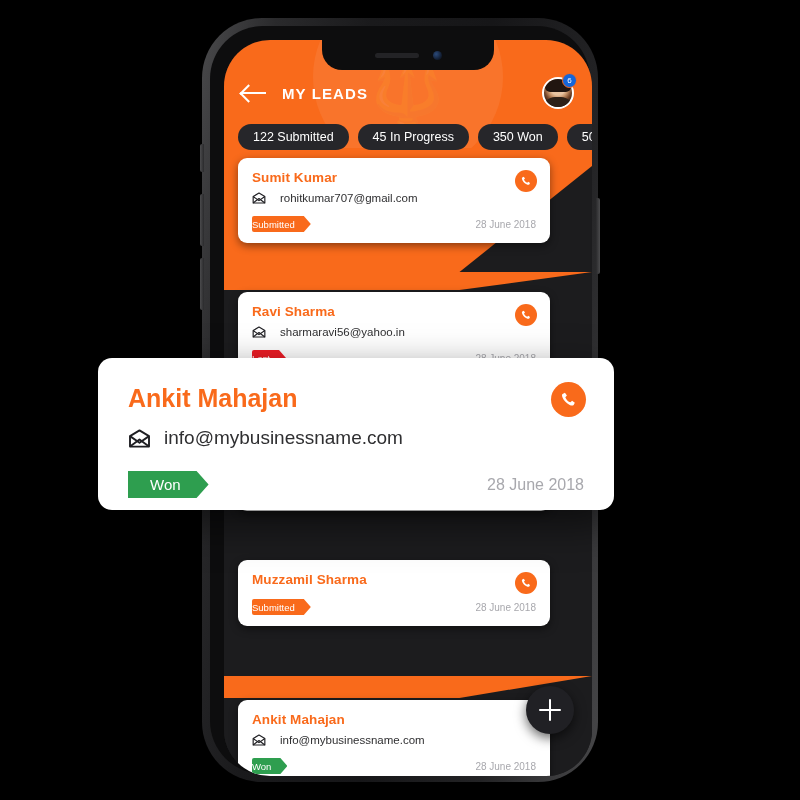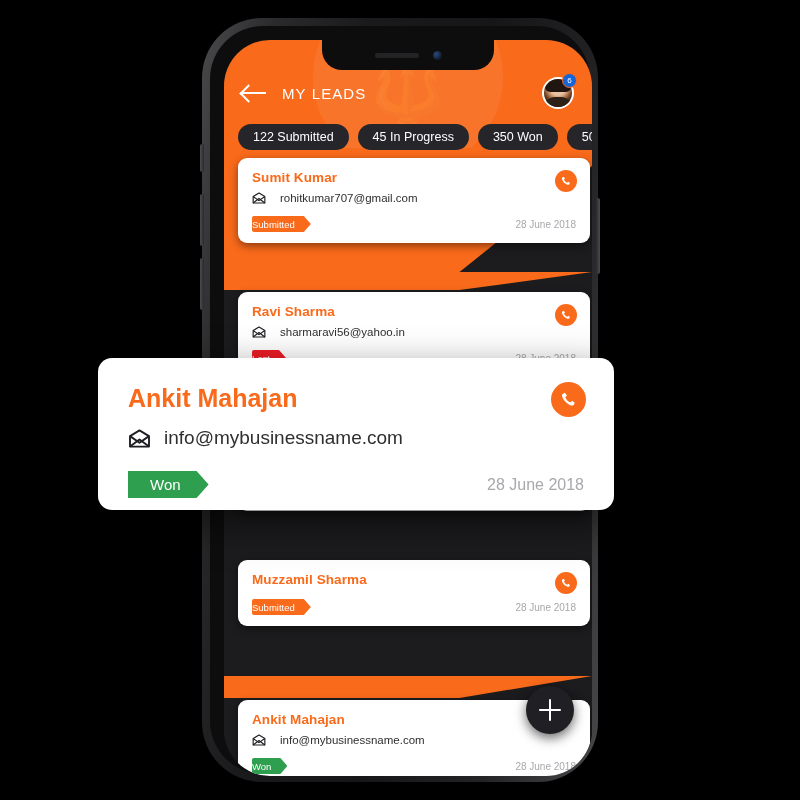--- a/index.html
+++ b/index.html
@@ -82,21 +82,21 @@
   }
   .back-arrow { width: 26px; height: 20px; position: relative; cursor: pointer; }
   .back-arrow:before {
     content:""; position:absolute; left:0; top:9px; width:24px; height:2px; background:#fff;
   }
   .back-arrow:after {
     content:""; position:absolute; left:0; top:4px; width:11px; height:11px;
     border-left:2px solid #fff; border-bottom:2px solid #fff; transform: rotate(45deg);
   }
   .page-title {
-    color: #fff; font-size: 15px; letter-spacing: 1.1px; margin-left: 14px; font-weight: 400;
+    color: #fff; font-size: 15px; letter-spacing: 1.1px; margin-left: 14px; font-weight: 700;
   }
   .avatar-wrap { margin-left: auto; position: relative; }
   .avatar {
     width: 32px; height: 32px; border-radius: 50%;
     border: 2px solid #fff; overflow: hidden; position: relative;
     background: radial-gradient(circle at 50% 32%, #e8c4a2 0 30%, #c8956b 42%, #7b4a2c 58%, #2b1a12 75%);
   }
   .avatar:before {
     content:""; position:absolute; left:50%; top:-3px; transform:translateX(-50%);
     width:26px; height:16px; border-radius:13px 13px 6px 6px; background:#211510;
@@ -133,21 +133,21 @@
     position: absolute; left: 0; width: 100%; height: 26px; overflow: hidden;
   }
   .wedge i {
     position: absolute; left: 0; top: 0; width: 100%; height: 100%;
     background: #F96A1B;
     clip-path: polygon(0 0, 100% 0, 64% 100%, 0 100%);
   }
   .wedge.full i { clip-path: polygon(0 0, 100% 0, 100% 100%, 0 100%); }
 
   .card {
-    position: absolute; left: 14px; width: 352px;
+    position: absolute; left: 14px; width: 312px;
     background: #fff; border-radius: 9px;
     box-shadow: 0 3px 9px rgba(0,0,0,0.45);
     padding: 12px 14px 11px 14px;
   }
   .card .cname {
     color: #F96A1B; font-size: 13.5px; font-weight: bold; letter-spacing: .1px;
   }
   .card .crow {
     display: flex; align-items: center; gap: 14px; margin-top: 7px;
   }

